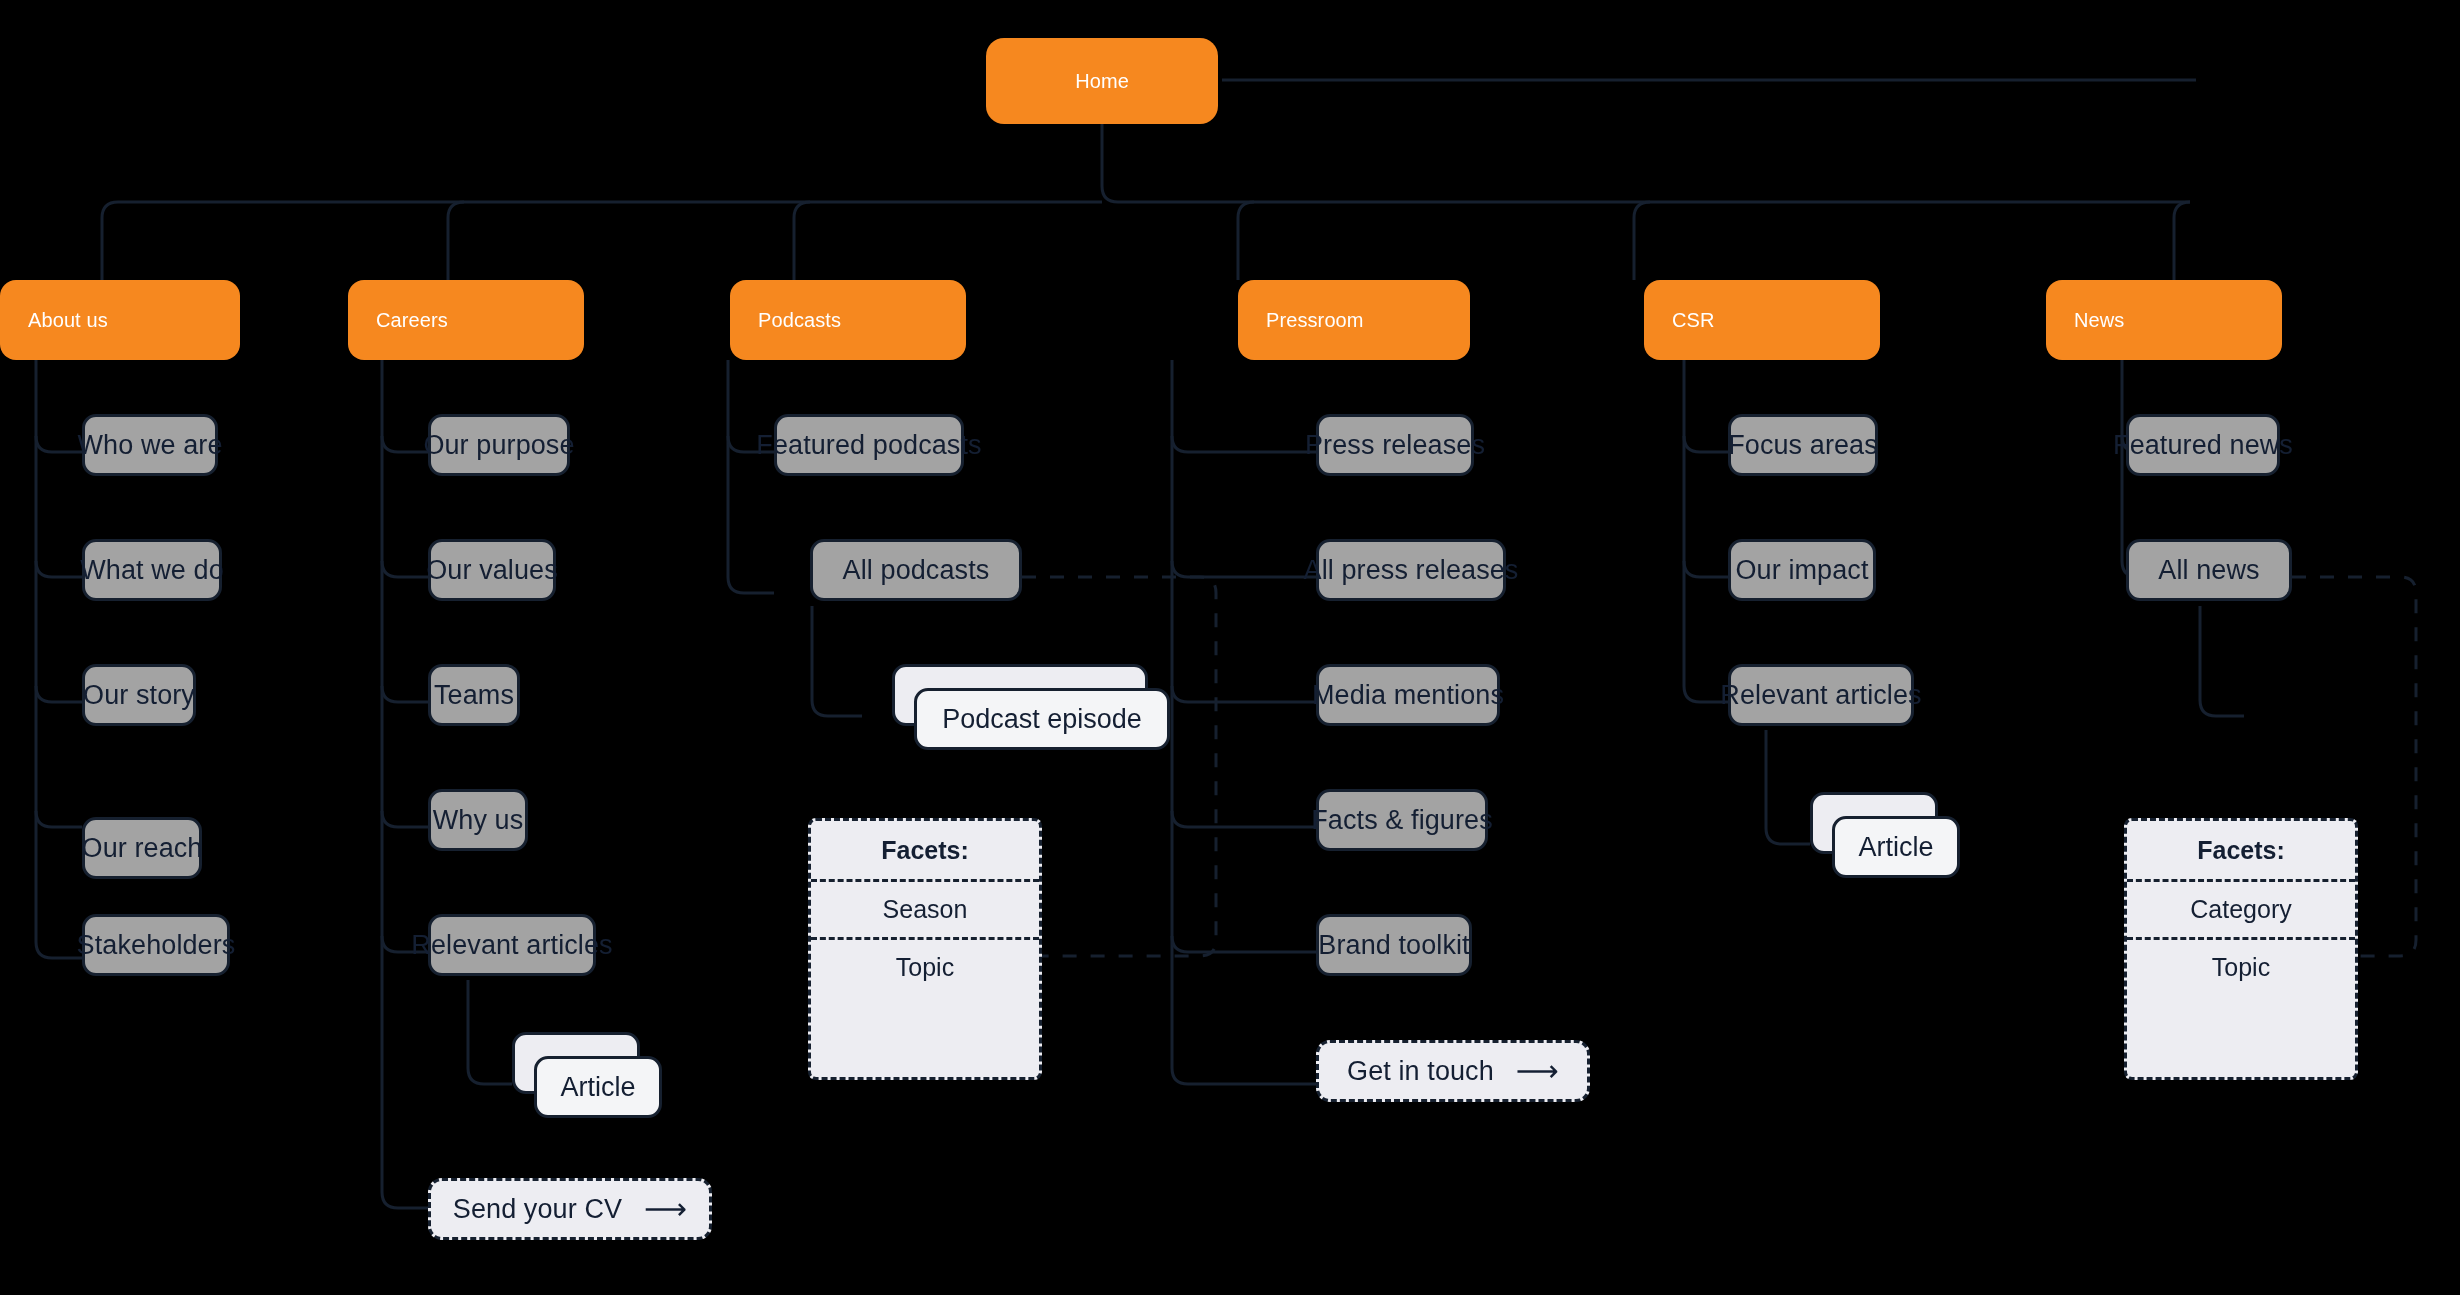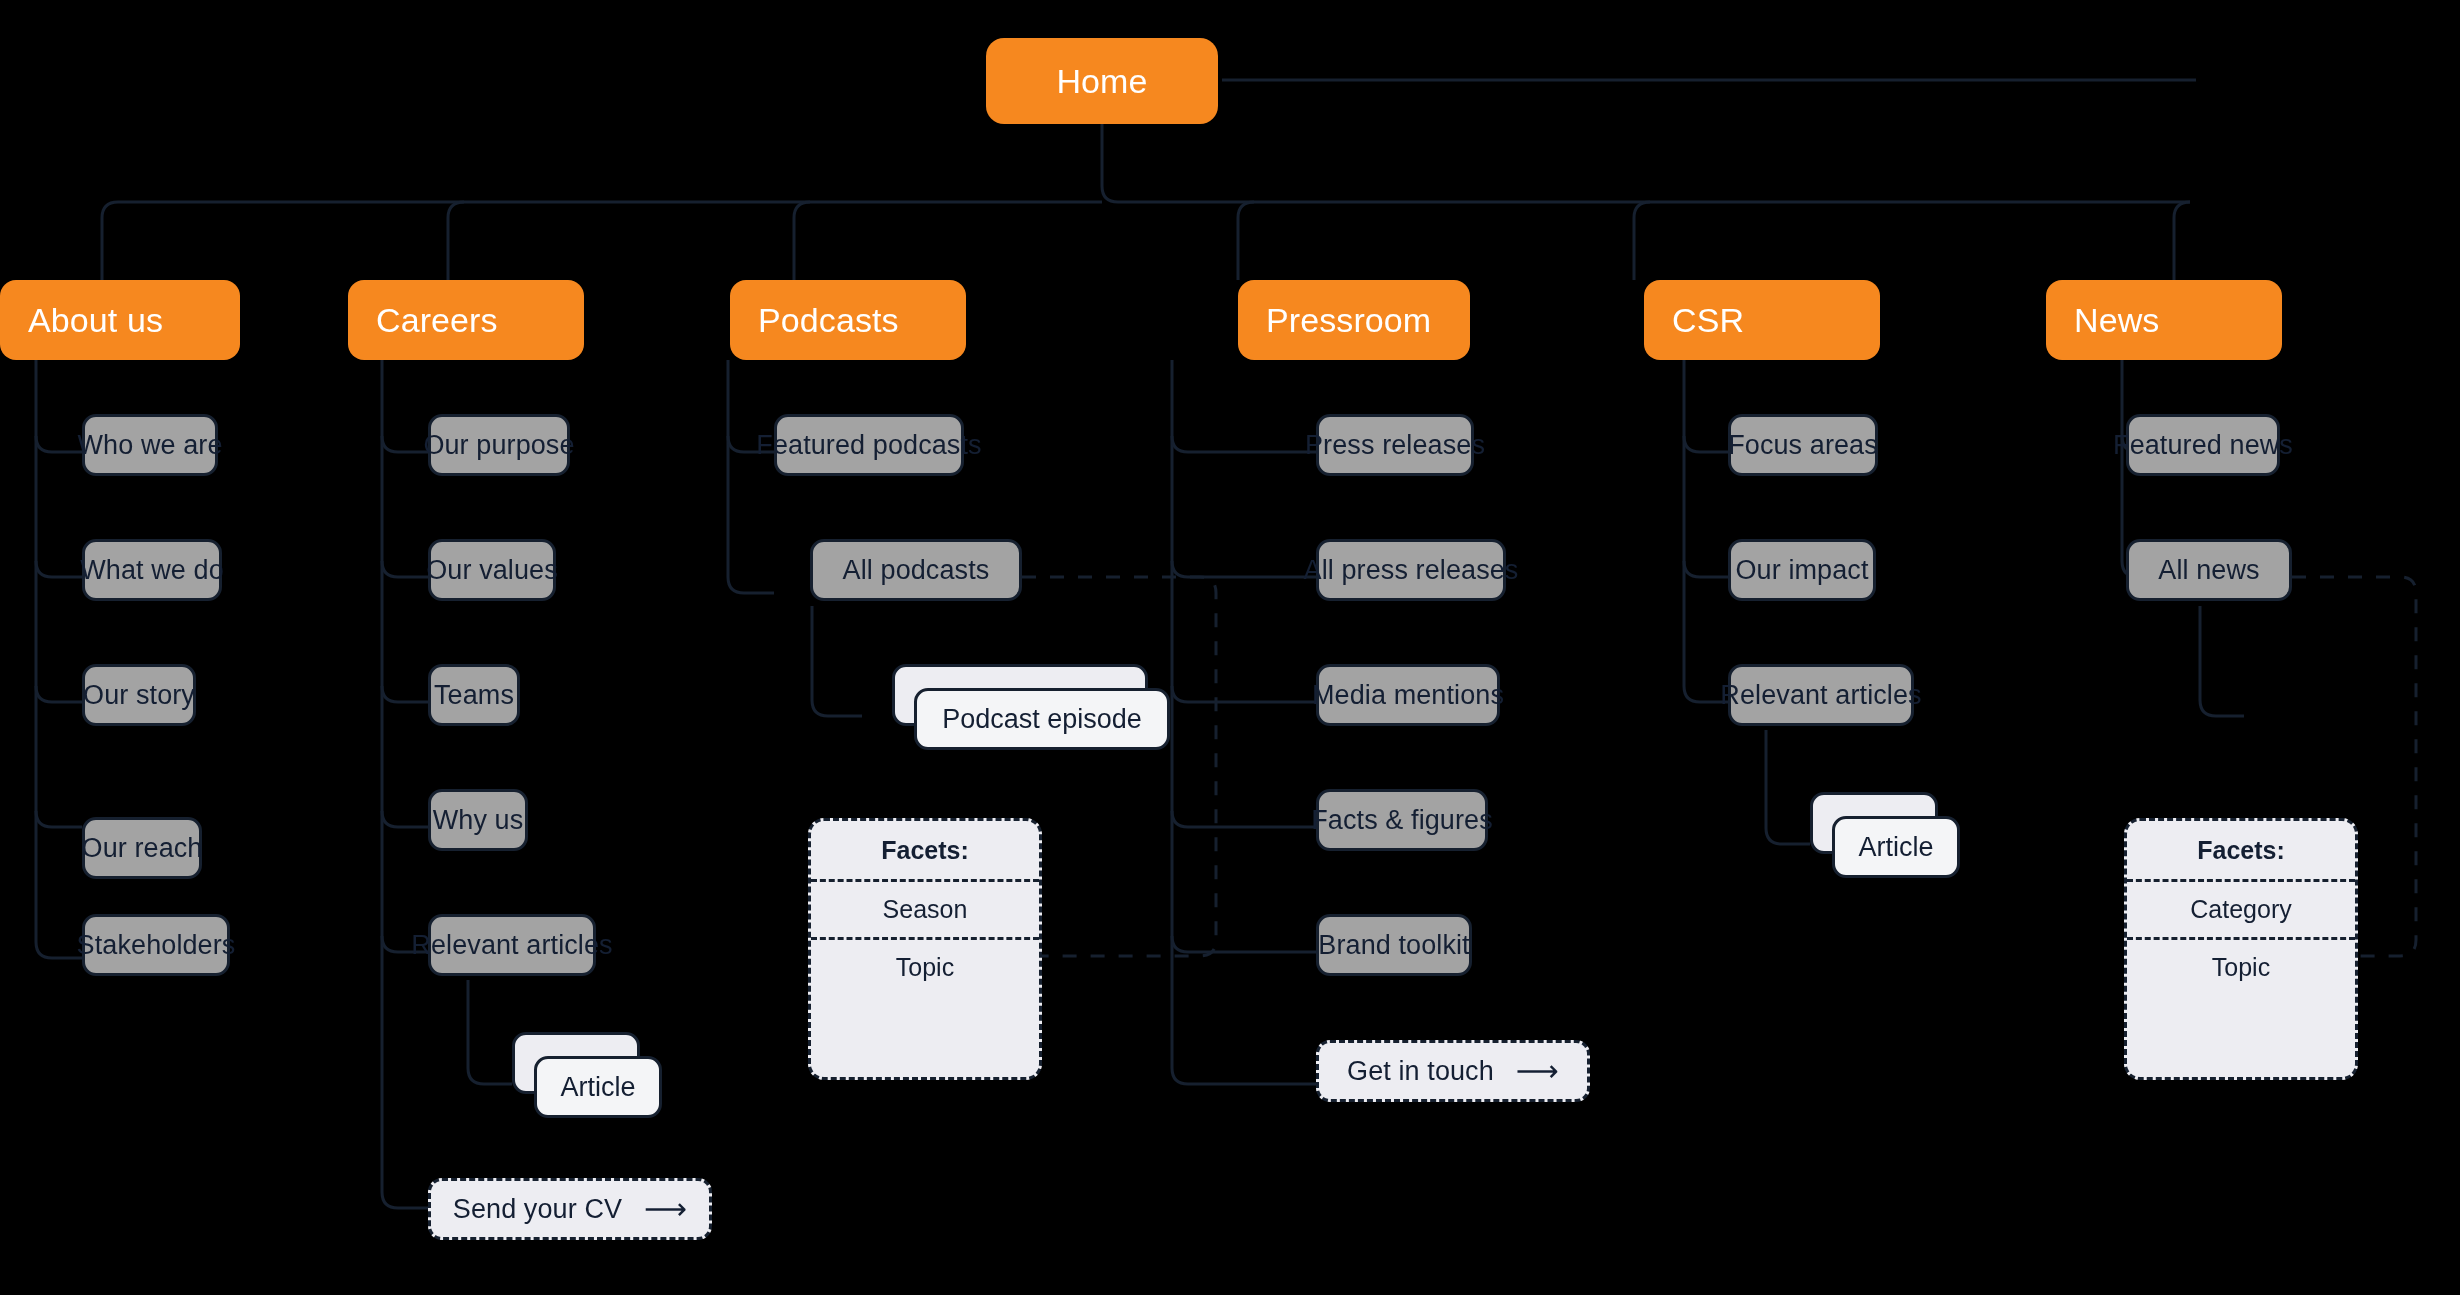--- a/index.html
+++ b/index.html
@@ -31,21 +31,21 @@
     white-space: nowrap;
     font-size: 27px;
     letter-spacing: .1px;
   }
   
   .cat {
     background: #F6881F;
     color: #FFFFFF;
     border: none;
     border-radius: 16px;
-    font-size: 34px;
+    font-size: 20px;
     font-weight: 400;
     height: 74px;
     padding: 0 28px;
     justify-content: flex-start;
   }
   .cat.root { justify-content: center; }
   
   .leaf {
     background: #a3a3a3;
     color: #141F33;
@@ -91,21 +91,21 @@
     justify-content: center;
     color: #141F33;
     font-size: 27px;
     white-space: nowrap;
   }
   
   .facets {
     position: absolute;
     background: #EDEDF2;
     border: 3px dashed #16202F;
-    border-radius: 16px;
+    border-radius: 8px;
     overflow: hidden;
   }
   .facets .row {
     height: 58px;
     display: flex;
     align-items: center;
     justify-content: center;
     color: #141F33;
     font-size: 25px;
   }

